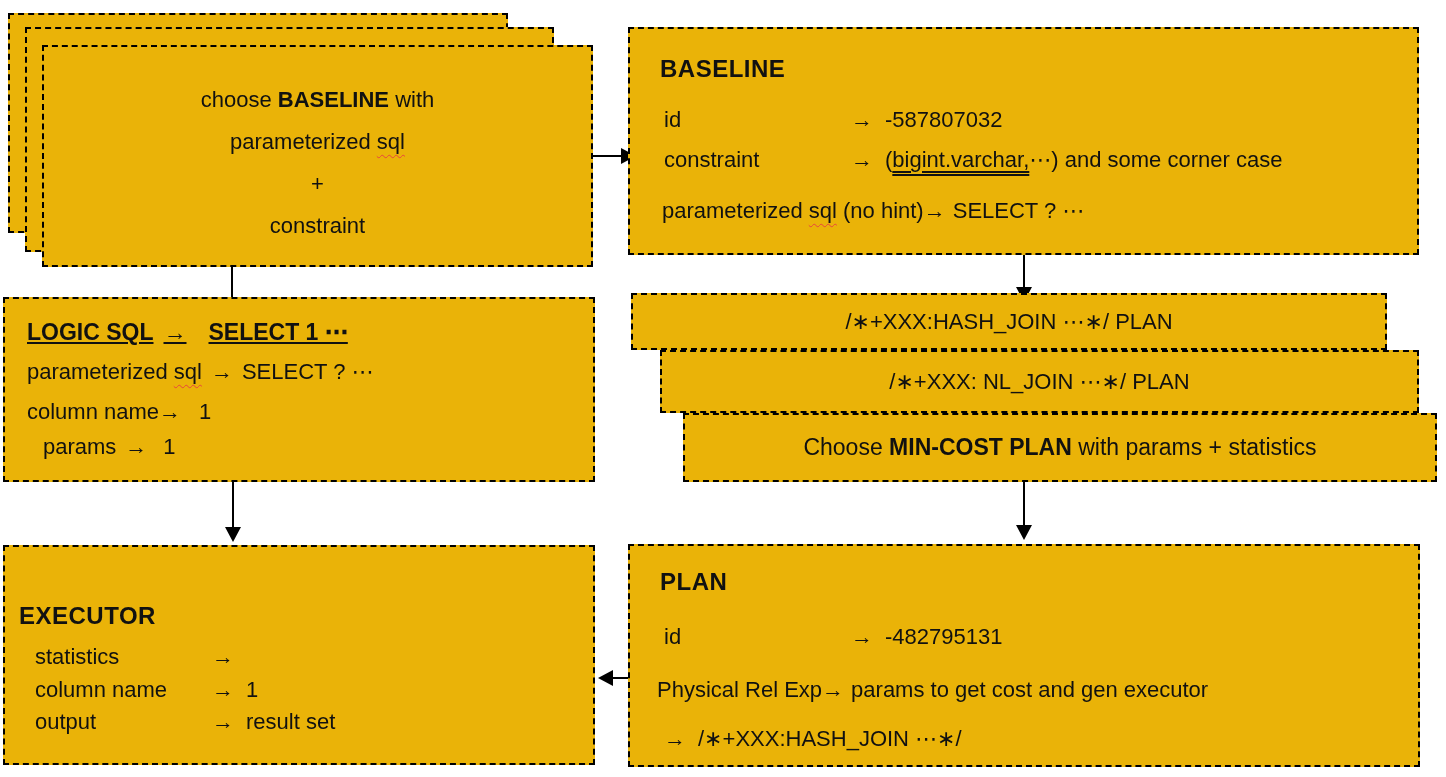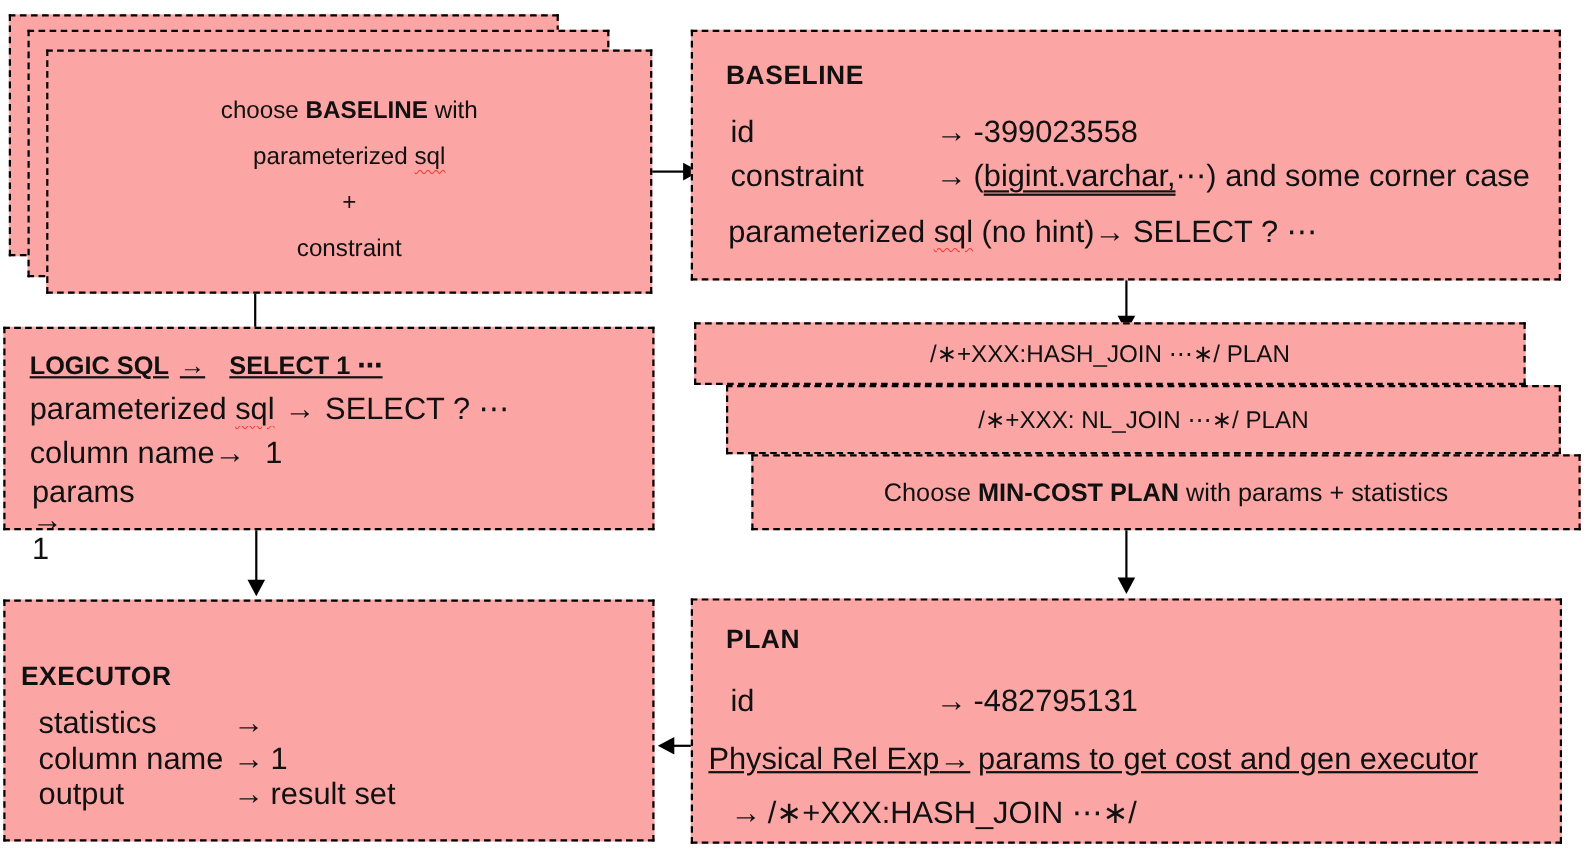--- a/index.html
+++ b/index.html
@@ -8,28 +8,28 @@
     width: 1446px;
     height: 777px;
     background: #ffffff;
     font-family: "Liberation Sans", "DejaVu Sans", sans-serif;
     color: #111111;
     overflow: hidden;
   }
   .dbox {
     position: absolute;
     border: 2px dashed #000000;
-    background: #fca5a5;
+    background: #eab308;
     box-sizing: border-box;
   }
   .row {
     position: absolute;
     display: flex;
     align-items: baseline;
-    font-size: 28px;
+    font-size: 22px;
     line-height: 26px;
     white-space: pre;
   }
   .boxtitle {
     position: absolute;
     font-size: 24px;
     font-weight: bold;
     line-height: 30px;
     letter-spacing: 0.5px;
   }
@@ -79,21 +79,21 @@
       <div><span>choose </span><span class="b">BASELINE</span><span> with</span></div>
       <div><span>parameterized </span><span class="wavy">sql</span></div>
       <div>+</div>
       <div>constraint</div>
     </div>
   </div>
 
   <div class="dbox" style="left:628px; top:27px; width:791px; height:228px; z-index:1;">
     <div class="boxtitle" style="left:30px; top:25px;">BASELINE</div>
     <div class="row" style="left:34px; top:78px;">
-      <span class="lbl w187">id</span><span class="arr">→</span><span>-399023558</span>
+      <span class="lbl w187">id</span><span class="arr">→</span><span>-587807032</span>
     </div>
     <div class="row" style="left:34px; top:118px;">
       <span class="lbl w187">constraint</span><span class="arr">→</span><span><span>(</span><span class="usolid"><span class="wavy">bigint.varchar,</span></span><span>⋯) and some corner case</span></span>
     </div>
     <div class="row" style="left:32px; top:169px;">
       <span>parameterized </span><span class="wavy">sql</span><span> (no hint)</span><span class="arr auto">→</span><span style="margin-left:7px;">SELECT ? ⋯</span>
     </div>
   </div>
 
   <div class="dbox center-card" style="left:631px; top:293px; width:756px; height:57px; z-index:1;">
@@ -109,21 +109,21 @@
   <div class="dbox" style="left:3px; top:297px; width:592px; height:185px; z-index:1;">
     <div class="row" style="left:22px; top:18px; font-size:23px; line-height:30px;text-decoration:underline;">
       <span class="b">LOGIC SQL</span><span style="margin:0 12px 0 10px;">→</span><span class="b" style="margin-left:10px;">SELECT 1 ⋯</span>
     </div>
     <div class="row" style="left:22px; top:60px;">
       <span>parameterized </span><span class="wavy">sql</span><span style="margin:0 9px;">→</span><span>SELECT ? ⋯</span>
     </div>
     <div class="row" style="left:22px; top:100px;">
       <span>column name</span><span>→</span><span style="margin-left:18px;">1</span>
     </div>
-    <div class="row" style="left:8px; top:135px;flex-direction:column;">
+    <div class="row" style="left:38px; top:135px;">
       <span>params</span><span style="margin-left:9px;">→</span><span style="margin-left:16px;">1</span>
     </div>
   </div>
 
   <div class="dbox" style="left:3px; top:545px; width:592px; height:220px; z-index:1;">
     <div class="boxtitle" style="left:14px; top:54px;">EXECUTOR</div>
     <div class="row" style="left:30px; top:97px;">
       <span class="lbl w177">statistics</span><span class="arr">→</span>
     </div>
     <div class="row" style="left:30px; top:130px;">
@@ -132,21 +132,21 @@
     <div class="row" style="left:30px; top:162px;">
       <span class="lbl w177">output</span><span class="arr">→</span><span>result set</span>
     </div>
   </div>
 
   <div class="dbox" style="left:628px; top:544px; width:792px; height:223px; z-index:1;">
     <div class="boxtitle" style="left:30px; top:21px;">PLAN</div>
     <div class="row" style="left:34px; top:78px;">
       <span class="lbl w187">id</span><span class="arr">→</span><span>-482795131</span>
     </div>
-    <div class="row" style="left:14px; top:131px;text-decoration:underline;">
+    <div class="row" style="left:27px; top:131px;">
       <span>Physical Rel Exp</span><span class="arr auto">→</span><span style="margin-left:7px;">params to get cost and gen executor</span>
     </div>
     <div class="row" style="left:34px; top:180px;">
       <span class="arr">→</span><span>/∗+XXX:HASH_JOIN ⋯∗/</span>
     </div>
   </div>
 
   <div style="z-index:5;">
     <div class="shaft" style="left:574px; top:155px; width:50px; height:2px;"></div>
     <div class="head right" style="left:621px; top:148px;"></div>

